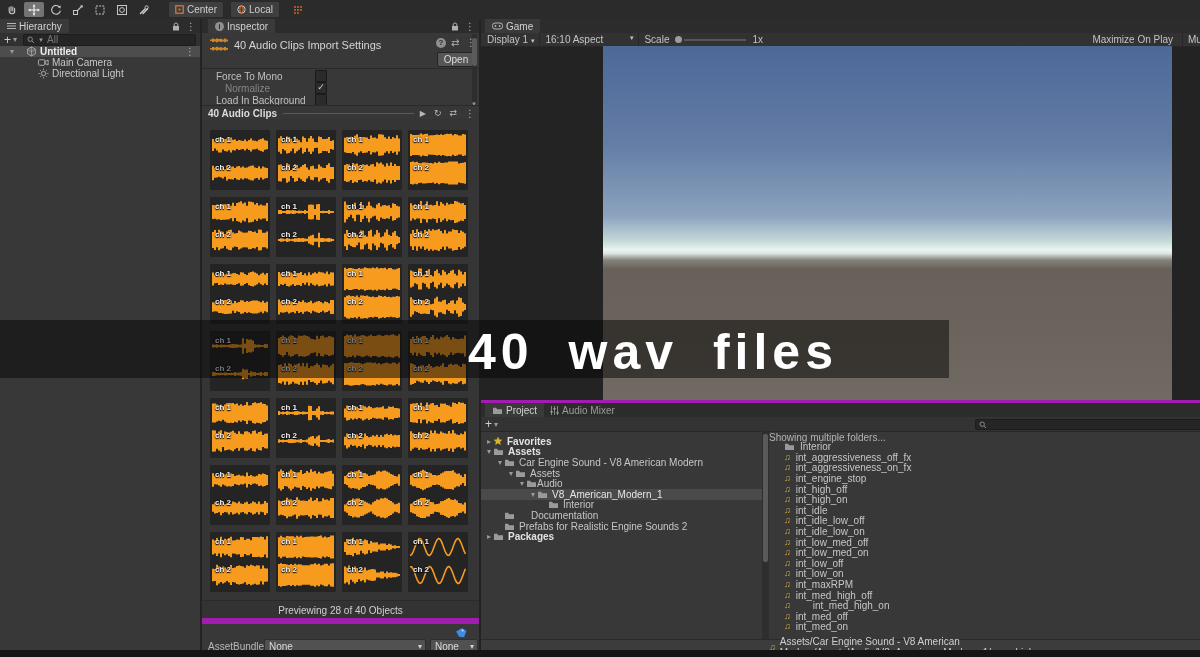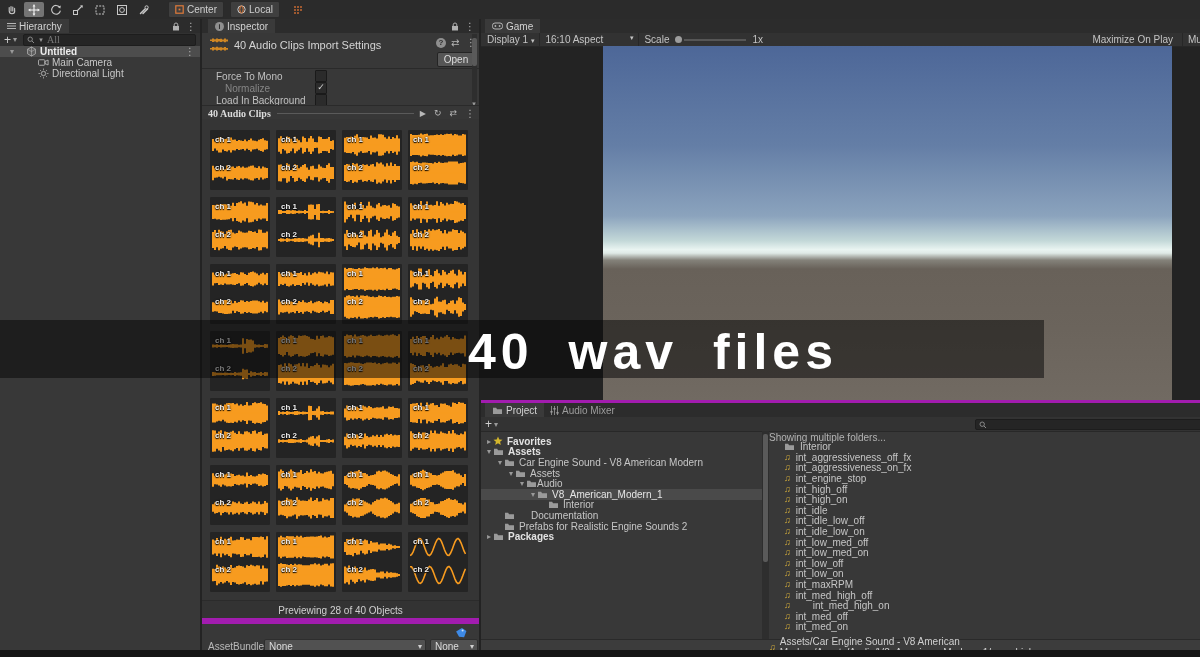--- a/index.html
+++ b/index.html
@@ -30,21 +30,21 @@
   .h-label{margin-left:3px;color:#c8c8c8;}
   .h-label.bold{color:#ececec;font-weight:bold;}
   
   #inspector{left:202px;top:19px;width:277px;height:631px;background:#383838;}
   #insp-header{position:absolute;left:0;top:14px;right:0;height:35px;background:#383838;border-bottom:1px solid #2a2a2a;}
   .btn{background:#565656;border:1px solid #242424;border-radius:2px;color:#dedede;display:flex;align-items:center;justify-content:center;}
   .prop-label{color:#c0c0c0;}
   .prop-label.dim{color:#868686;}
   .checkbox{position:absolute;left:113px;width:10px;height:10px;background:#2b2b2b;border:1px solid #1a1a1a;border-radius:1px;
        color:#d6d6d6;font-size:9px;line-height:9px;text-align:center;}
-  #preview-head{position:absolute;left:0;top:86px;right:0;height:14px;background:#373737;border-top:1px solid #2a2a2a;border-bottom:1px solid #292929;display:flex;align-items:center;font-family:Liberation Serif, serif;}
+  #preview-head{position:absolute;left:0;top:86px;right:0;height:14px;background:#373737;border-top:1px solid #2a2a2a;border-bottom:1px solid #292929;display:flex;align-items:center;}
   #wave-grid{position:absolute;left:0;top:100px;right:0;height:481px;background:#353535;
        display:grid;grid-template-columns:repeat(4,60px);grid-auto-rows:60px;gap:7px 6px;padding:11px 0 0 8px;box-sizing:border-box;}
   .wave-tile{width:60px;height:60px;background:#242424;border-radius:1px;overflow:hidden;padding-top:3px;box-sizing:border-box;}
   .wave-ch{position:relative;height:26px;margin:0 2px 2px 2px;}
   .ch-label{position:absolute;left:3px;top:2px;font-size:8px;font-weight:bold;color:#f2f2f2;text-shadow:0 0 2px #000,0 1px 1px #000;}
   #previewing{position:absolute;left:0;top:581px;right:0;height:18px;background:#333;border-top:1px solid #2b2b2b;
        display:flex;align-items:center;justify-content:center;color:#d0d0d0;}
   #assetbundle{position:absolute;left:0;top:599px;right:0;height:32px;background:#383838;border-top:6px solid #a21caf;}
   .dropdown{position:absolute;height:13px;background:#515151;border:1px solid #2e2e2e;border-radius:2px;display:flex;align-items:center;color:#dcdcdc;}
   .dropdown .dd-val{margin-left:4px;flex:1;}
@@ -63,21 +63,21 @@
   #proj-body{position:absolute;left:0;top:28px;right:0;height:208px;}
   #proj-tree{position:absolute;left:0;top:0;width:281px;height:208px;overflow:hidden;}
   #proj-list{position:absolute;left:288px;top:0;right:8px;height:208px;overflow:hidden;}
   .tree-row{position:absolute;left:0;right:0;height:10.6px;display:flex;align-items:center;color:#c6c6c6;}
   .tree-row.selected{background:#4a4a4a;color:#e6e6e6;}
   .tree-row.bold{color:#e2e2e2;font-weight:bold;}
   .file-row{position:absolute;left:15px;right:0;height:10.6px;display:flex;align-items:center;color:#c6c6c6;}
   .note-ic{color:#d9b13b;font-size:9px;line-height:9px;}
   #proj-status{position:absolute;left:0;top:236px;right:0;height:14px;background:#3c3c3c;border-top:1px solid #2a2a2a;display:flex;align-items:center;color:#cfcfcf;}
   
-  #overlay-band{left:0;top:320px;width:1044px;height:58px;background:rgba(8,8,8,0.52);z-index:50;text-align:right;}
+  #overlay-band{left:0;top:320px;width:949px;height:58px;background:rgba(8,8,8,0.52);z-index:50;text-align:right;}
   #overlay-text{position:absolute;left:468px;top:3px;color:#fff;font-size:50px;font-weight:bold;letter-spacing:5px;word-spacing:16px;}
   #bottom-strip{left:0;top:650px;width:1200px;height:7px;background:#151515;z-index:60;}
   .circle-i{display:inline-flex;width:9px;height:9px;border-radius:50%;background:#8f8f8f;color:#2c2c2c;font-size:7px;font-weight:bold;align-items:center;justify-content:center;}
 </style>
 </head>
 <body>
 
 <div id="app">
 
   <div id="top-toolbar" class="abs">
@@ -155,21 +155,21 @@
         <svg width="8" height="9" viewBox="0 0 8 9">
             <rect x="1" y="4" width="6" height="4.5" fill="#b0b0b0"></rect>
             <path d="M2.2 4V2.8a1.8 1.8 0 0 1 3.6 0V4" stroke="#b0b0b0" fill="none"></path>
           </svg>
         <span class="kebab">⋮</span>
       </div>
     </div>
     <div id="h-toolbar">
       <span style="margin-left:4px;color:#cfcfcf;font-size:12px;line-height:10px;">+</span>
       <span class="tri">▾</span>
-      <div class="searchbox" style="flex:1;margin:8px 4px;font-family:Liberation Serif, serif;">
+      <div class="searchbox" style="flex:1;margin:8px 4px;">
         <svg width="8" height="8" viewBox="0 0 8 8">
             <circle cx="3.2" cy="3.2" r="2.2" stroke="#8a8a8a" fill="none"></circle>
             <path d="M5 5l2 2" stroke="#8a8a8a"></path>
           </svg>
         <span class="tri" style="font-size:7px;">▾</span>
         <span>All</span>
       </div>
     </div>
     <div class="h-row selected" style="top:27px">
       <span class="tri" style="margin-left:8px">▾</span>

